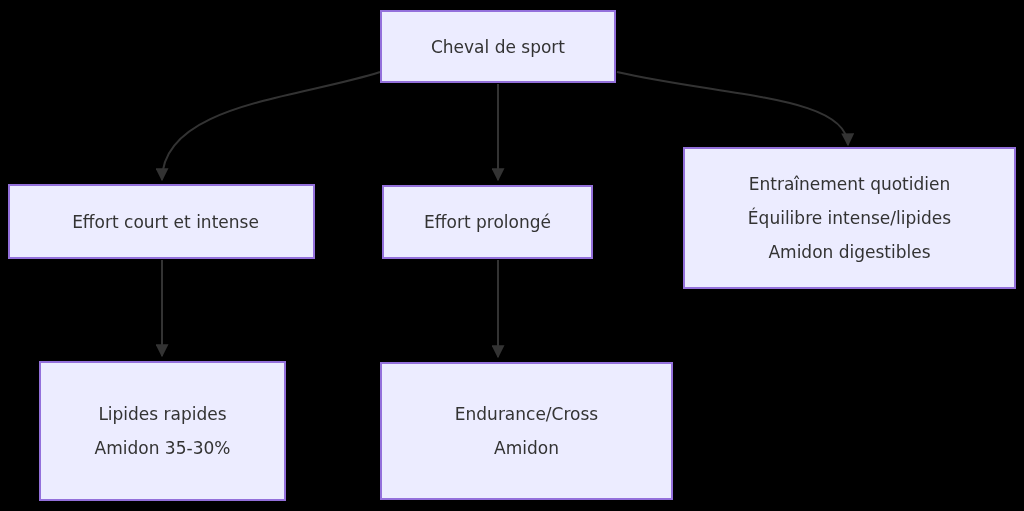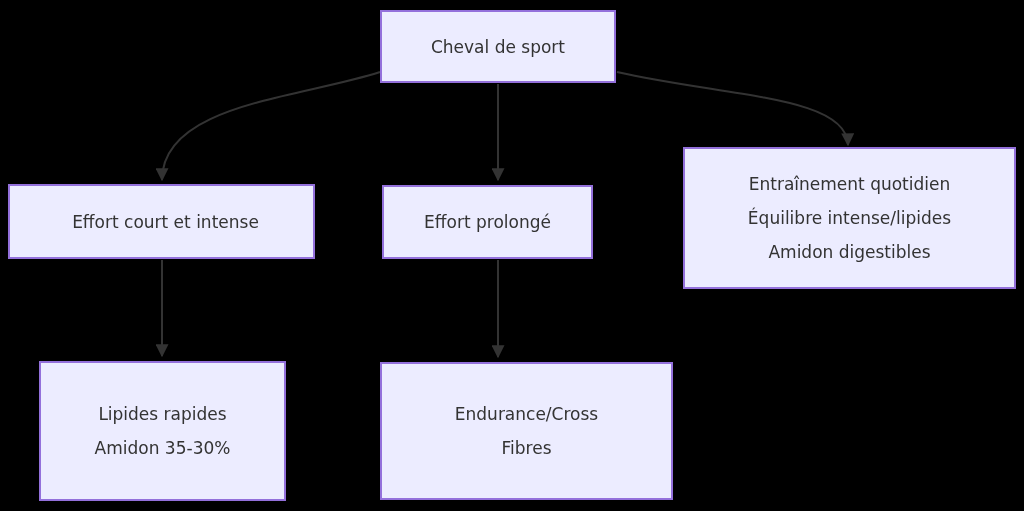--- a/index.html
+++ b/index.html
@@ -86,16 +86,16 @@
     <span>Amidon digestibles</span>
   </div>
 
   <div class="node node-cso">
     <span>Lipides rapides</span>
     <span>Amidon 35-30%</span>
   </div>
 
   <div class="node node-endurance">
     <span>Endurance/Cross</span>
-    <span>Fibres</span>
+    <span>Amidon</span>
   </div>
 
 </div>
 
 </body></html>

